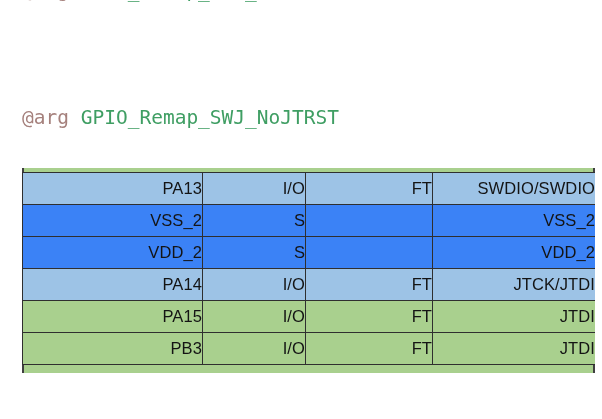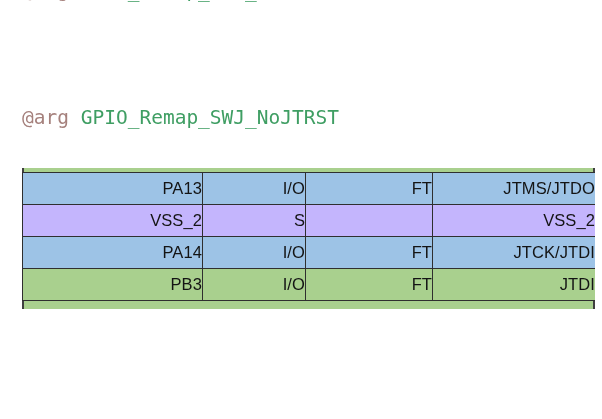--- a/index.html
+++ b/index.html
@@ -87,21 +87,21 @@
     color: #141414;
     padding: 0;
     letter-spacing: 0.1px;
   }
   col.c0 { width: 180px; }
   col.c1 { width: 103px; }
   col.c2 { width: 127px; }
   col.c3 { width: 163px; }
 
   tr.blue  td { background: #9dc3e6; }
-  tr.orange td { background: #c4b5fd; }
+  tr.orange td { background: #3b82f6; }
   tr.green td { background: #a9d08e; }
 
   .clip-row-below {
     height: 8px;
     background: #a9d08e;
     border-left: 2px solid #3f3f3f;
     border-right: 2px solid #3f3f3f;
     box-sizing: border-box;
   }
 </style>
@@ -135,38 +135,50 @@
         <col class="c1">
         <col class="c2">
         <col class="c3">
     </colgroup>
     <tbody>
 
       <tr class="blue">
         <td>PA13</td>
         <td>I/O</td>
         <td>FT</td>
-        <td>JTMS/JTDO</td>
+        <td>SWDIO/SWDIO</td>
       </tr>
 
       <tr class="orange">
         <td>VSS_2</td>
         <td>S</td>
         <td></td>
         <td>VSS_2</td>
       </tr>
 
+      <tr class="orange">
+        <td>VDD_2</td>
+        <td>S</td>
+        <td></td>
+        <td>VDD_2</td>
+      </tr>
 
       <tr class="blue">
         <td>PA14</td>
         <td>I/O</td>
         <td>FT</td>
         <td>JTCK/JTDI</td>
       </tr>
 
+      <tr class="green">
+        <td>PA15</td>
+        <td>I/O</td>
+        <td>FT</td>
+        <td>JTDI</td>
+      </tr>
 
       <tr class="green">
         <td>PB3</td>
         <td>I/O</td>
         <td>FT</td>
         <td>JTDI</td>
       </tr>
 
 
     </tbody>

